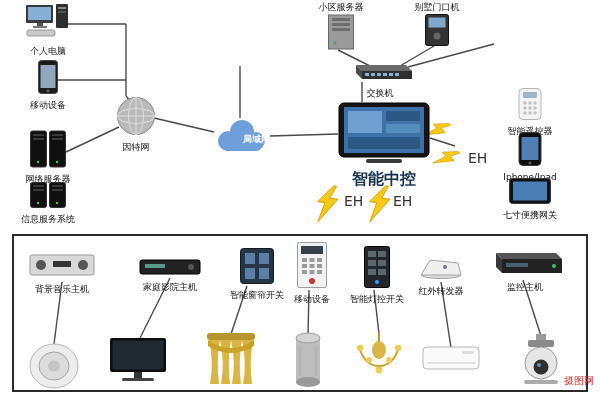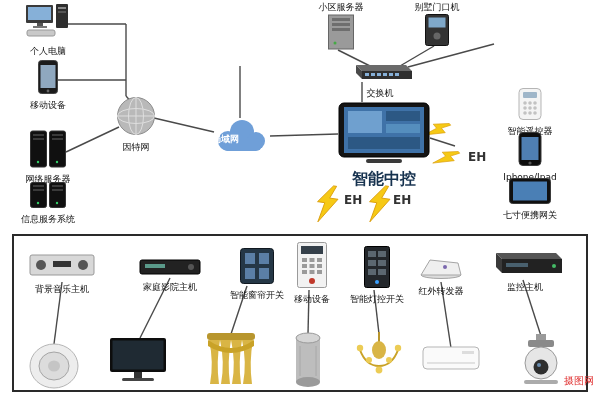--- a/index.html
+++ b/index.html
@@ -3,22 +3,22 @@
 <meta charset="utf-8">
 <style>
   *{margin:0;padding:0;box-sizing:border-box}
   html,body{width:600px;height:400px;overflow:hidden}
   body{font-family:"DejaVu Sans",sans-serif;background:#fff}
   #stage{position:relative;width:600px;height:400px;background:#ffffff;overflow:hidden}
   #wires{position:absolute;left:0;top:0;width:600px;height:400px}
   .node{position:absolute;display:flex;flex-direction:column;align-items:center;gap:2px}
   .lbl{font-size:9px;line-height:1.15;color:#111;white-space:nowrap;text-align:center}
   .lbl.big{font-size:16px;font-weight:700;color:#16324f}
-  .cloud-label{position:absolute;left:0;right:0;top:15px;text-align:left;color:#fff;font-size:9px;font-weight:700}
-  .eh{position:absolute;font-weight:700;font-size:12px;color:#333}
+  .cloud-label{position:absolute;left:0;right:0;top:15px;text-align:right;color:#fff;font-size:9px;font-weight:700}
+  .eh{position:absolute;font-weight:400;font-size:14px;color:#333}
   #bottom-box{position:absolute;left:12px;top:234px;width:576px;height:158px;border:2px solid #2a2a2a;background:transparent}
   #watermark{position:absolute;right:6px;bottom:12px;color:#e03131;font-size:10px;font-weight:400}
 </style>
 </head>
 <body>
 
 <div id="stage">
 
   <svg id="wires" viewBox="0 0 600 400">
     <g stroke="#4a4a4a" stroke-width="1.4" fill="none">

